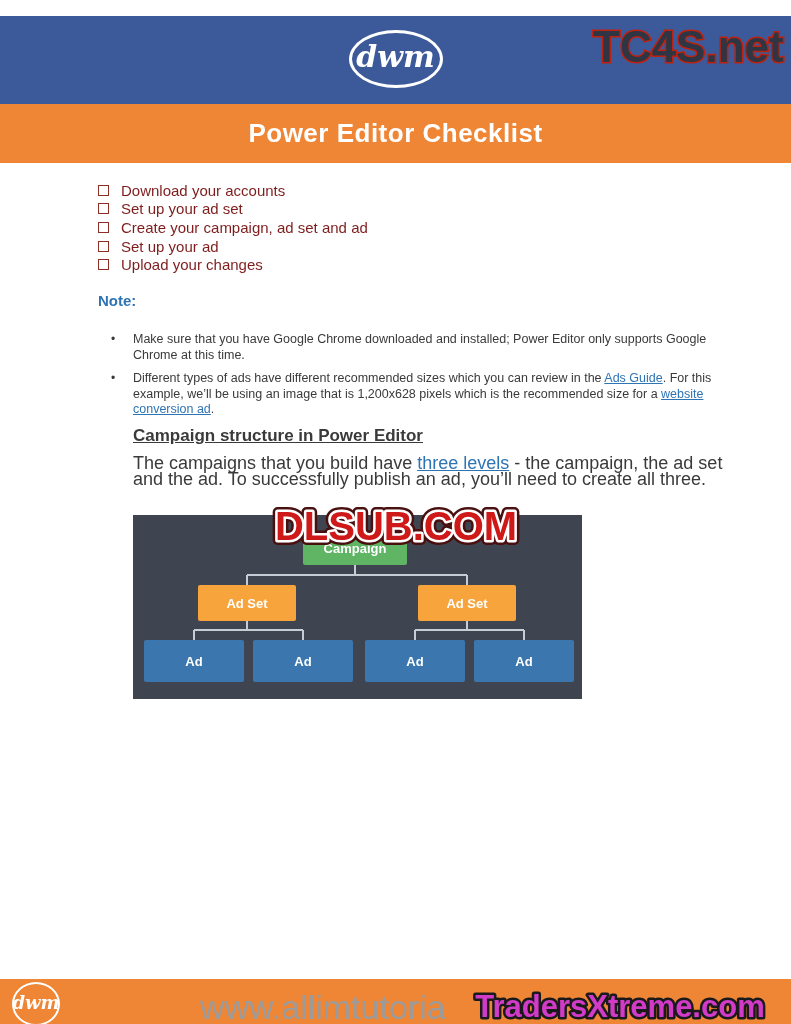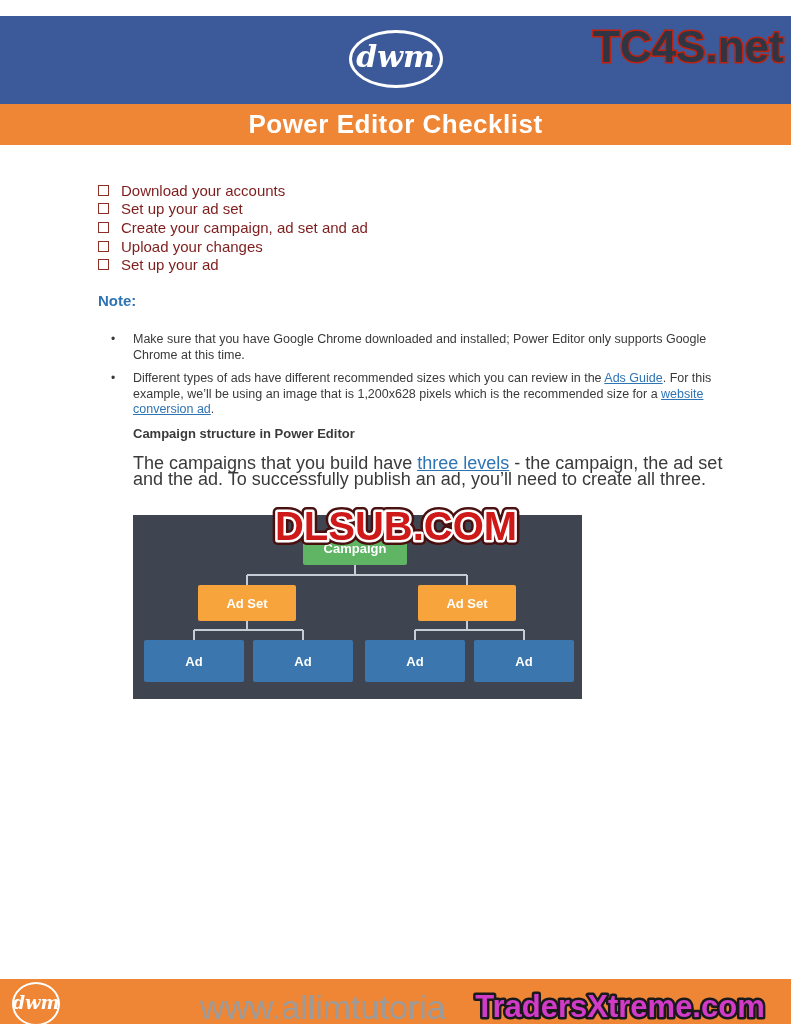--- a/index.html
+++ b/index.html
@@ -7,39 +7,39 @@
   .page { position:relative; width:791px; height:1024px; background:#ffffff; overflow:hidden; margin:16px auto; }
 
   
   .header { position:absolute; top:0; left:0; width:791px; height:88px; background:#3c5a99; }
   .logo-oval { position:absolute; left:50%; transform:translateX(-50%); top:14px; width:94px; height:58px;
     border:3px solid #ffffff; border-radius:50%; display:flex; align-items:center; justify-content:center; }
   .logo-text { color:#ffffff; font-family:"DejaVu Serif", serif; font-style:italic; font-weight:bold; font-size:30px; line-height:1; padding-bottom:4px; }
   .tc4s-svg { position:absolute; top:0; right:4px; }
 
   
-  .banner { position:absolute; top:88px; left:0; width:791px; height:41px; background:#ef8636;
+  .banner { position:absolute; top:88px; left:0; width:791px; height:59px; background:#ef8636;
     display:flex; align-items:center; justify-content:center; }
   .banner-title { color:#ffffff; font-weight:bold; font-size:26px; letter-spacing:0.5px; }
 
   
   .checklist { position:absolute; left:98px; top:165px; }
   .check-row { display:flex; align-items:center; height:18.6px; }
   .checkbox { width:11px; height:11px; border:1.6px solid #8c2f26; margin-right:12px; flex:none; background:#ffffff; }
   .check-label { font-size:15px; color:#7f1d1d; }
 
   
   .note-label { position:absolute; left:98px; top:276px; font-size:15px; font-weight:bold; color:#2e74b5; }
   .bullets { position:absolute; left:111px; top:316px; width:625px; }
   .bullet-row { display:flex; margin-bottom:8px; }
   .bullet-dot { width:22px; flex:none; font-size:12px; color:#3a3a3a; line-height:15.5px; }
   .bullet-text { font-size:12.5px; color:#3a3a3a; line-height:15.5px; }
   a.doc-link { color:#2e74b5; text-decoration:underline; cursor:pointer; }
 
-  .section-heading { position:absolute; left:133px; top:410px; font-size:13px; font-weight:bold; color:#3a3a3a; }
+  .section-heading { position:absolute; left:133px; top:410px; font-size:17px; font-weight:bold; color:#3a3a3a;text-decoration:underline; }
   .paragraph { position:absolute; left:133px; top:440px; width:600px; font-size:18px; color:#3a3a3a; line-height:15.5px; }
 
   
   .diagram { position:absolute; left:133px; top:499px; width:449px; height:184px; background:#3e4551; }
   .diag-lines { position:absolute; left:0; top:0; }
   .diag-box { position:absolute; display:flex; align-items:center; justify-content:center;
     color:#ffffff; font-weight:bold; font-size:13px; border-radius:2px; }
   .box-campaign { left:170px; top:16px; width:104px; height:34px; background:#5fb564; }
   .box-adset-left  { left:65px;  top:70px; width:98px; height:36px; background:#f7a43c; }
   .box-adset-right { left:285px; top:70px; width:98px; height:36px; background:#f7a43c; }
@@ -87,25 +87,25 @@
     <div class="check-row">
       <span class="checkbox"></span>
       <span class="check-label">Set up your ad set</span>
     </div>
     <div class="check-row">
       <span class="checkbox"></span>
       <span class="check-label">Create your campaign, ad set and ad</span>
     </div>
     <div class="check-row">
       <span class="checkbox"></span>
-      <span class="check-label">Upload your changes</span>
+      <span class="check-label">Set up your ad</span>
     </div>
     <div class="check-row">
       <span class="checkbox"></span>
-      <span class="check-label">Set up your ad</span>
+      <span class="check-label">Upload your changes</span>
     </div>
   </div>
 
   <div class="note-label">Note:</div>
 
   <div class="bullets">
     <div class="bullet-row">
       <span class="bullet-dot">•</span>
       <p class="bullet-text">Make sure that you have Google Chrome downloaded and installed; Power Editor only supports Google Chrome at this time.</p>
     </div>

